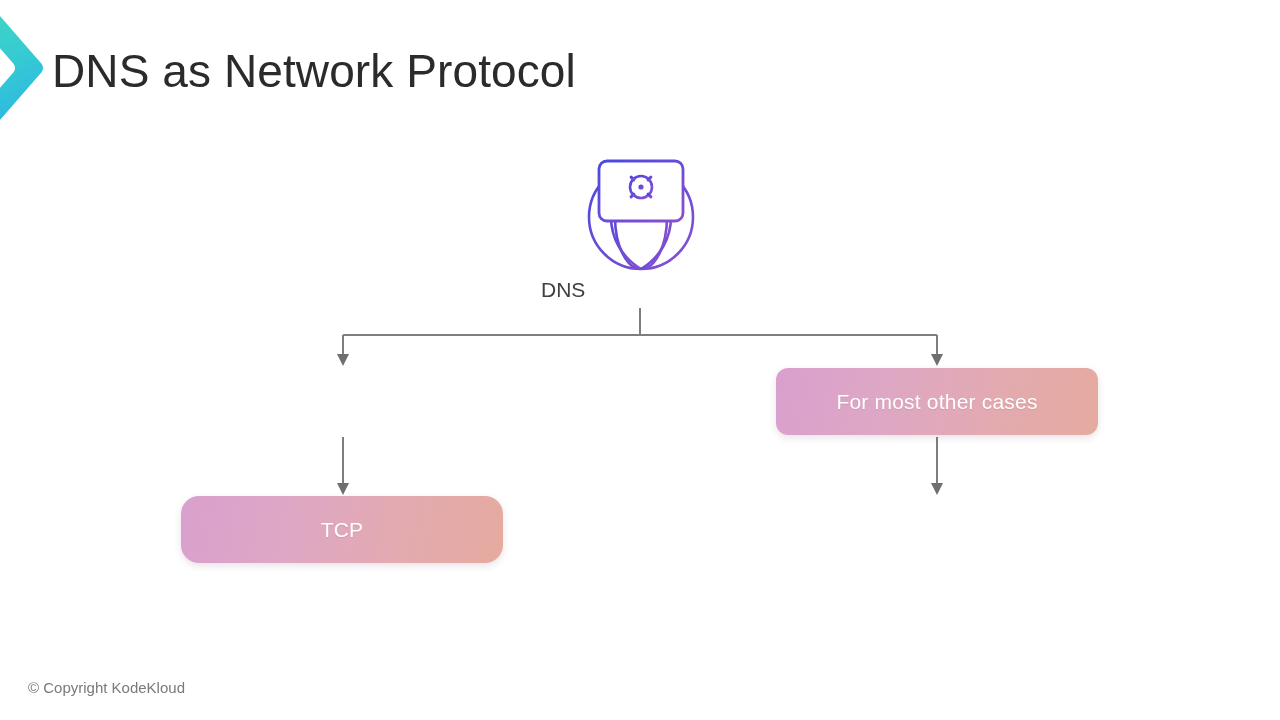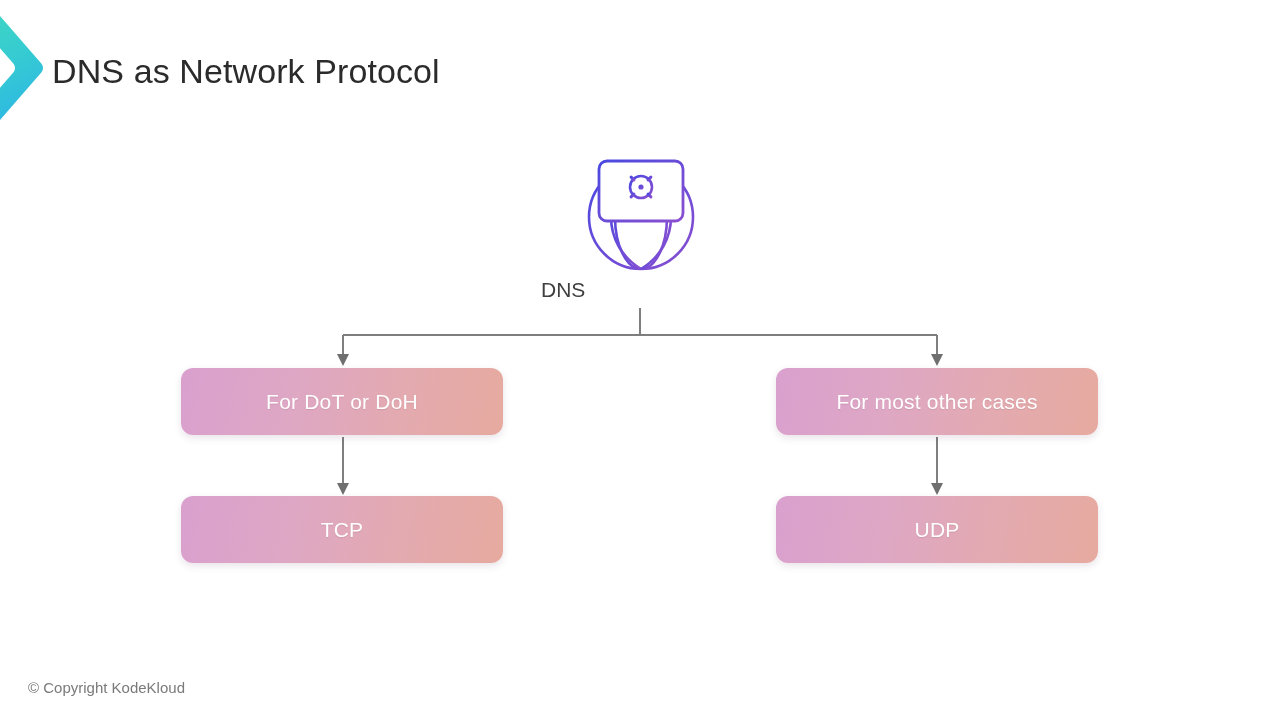--- a/index.html
+++ b/index.html
@@ -23,21 +23,21 @@
     top: 16px;
     width: 66px;
     height: 104px;
   }
 
   
   #page-title {
     position: absolute;
     left: 52px;
     top: 48px;
-    font-size: 34px;
+    font-size: 46px;
     line-height: 46px;
     color: #2b2b2b;
     letter-spacing: 0.1px;
     white-space: nowrap;
     font-weight: 400;
   }
 
   
   #diagram {
     position: absolute;
@@ -86,21 +86,21 @@
     align-items: center;
     justify-content: center;
     color: #ffffff;
     font-size: 21px;
     letter-spacing: 0.2px;
     text-shadow: 0 1px 1px rgba(140,90,110,0.18);
   }
 
   #box-dot-doh   { left: 181px; top: 368px; width: 322px; height: 67px; }
   #box-other     { left: 776px; top: 368px; width: 322px; height: 67px; }
-  #box-tcp       { left: 181px; top: 496px; width: 322px; height: 67px; }
+  #box-tcp       { left: 181px; top: 496px; width: 322px; height: 67px; border-radius: 18px; }
   #box-udp       { left: 776px; top: 496px; width: 322px; height: 67px; }
 
   
   #footer-copyright {
     position: absolute;
     left: 28px;
     top: 679px;
     font-size: 15px;
     line-height: 18px;
     color: #7a7a7a;
@@ -199,22 +199,20 @@
           <path d="M 46.1 22.1 L 48.9 24.9"></path>
           <path d="M 63.1 39.1 L 65.9 41.9"></path>
           <path d="M 65.9 22.1 L 63.1 24.9"></path>
           <path d="M 48.9 39.1 L 46.1 41.9"></path>
         </g>
       </g>
     </svg>
     <div id="root-label">DNS</div>
   </div>
 
-  <div class="node-box" id="box-dot-doh">For DoT or DoH</div>
 
   <div class="node-box" id="box-other">For most other cases</div>
 
   <div class="node-box" id="box-tcp">TCP</div>
 
-  <div class="node-box" id="box-udp">UDP</div>
 </div>
 
 <div id="footer-copyright">© Copyright KodeKloud</div>
 
 </body></html>

